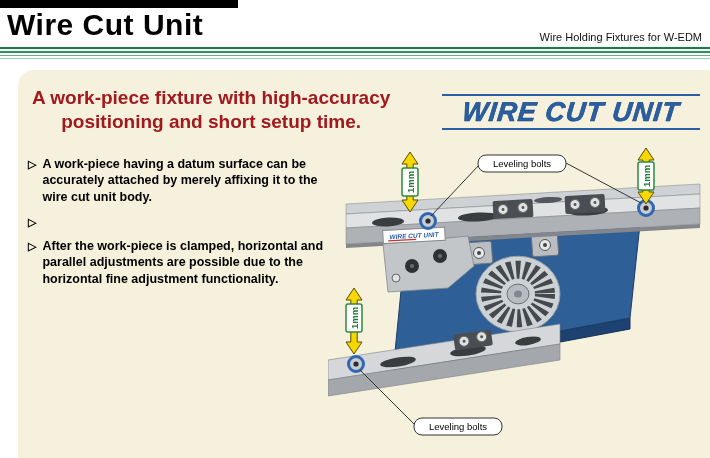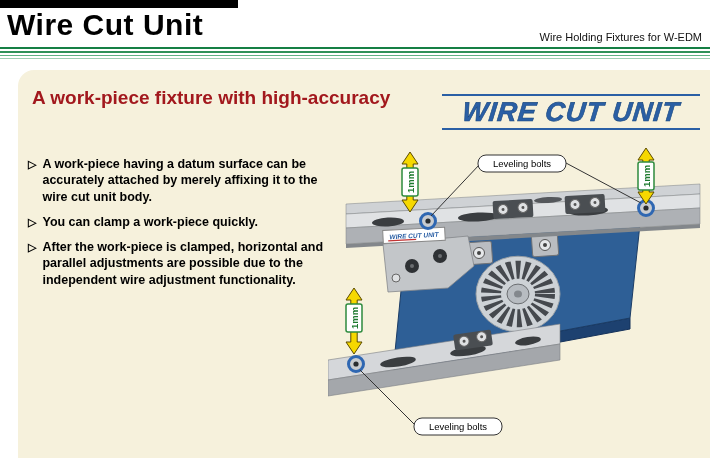--- a/index.html
+++ b/index.html
@@ -59,40 +59,40 @@
 
   <div class="top-black"></div>
   <h1 class="page-title">Wire Cut Unit</h1>
   <div class="subtitle">Wire Holding Fixtures for W-EDM</div>
   <div class="stripes"></div>
 
   <div class="panel">
 
     <h2 class="heading">
       <span>A work-piece fixture with high-accuracy</span><br>
+      <span>positioning and short setup time.</span>
     </h2>
 
     <div class="logo">
       <div class="line"></div>
       <div class="text">WIRE CUT UNIT</div>
       <div class="line bottom"></div>
     </div>
 
     <ul class="bullets">
       <li>
         <span class="marker">▷</span>
         <span>A work-piece having a datum surface can be accurately attached by merely affixing it to the wire cut unit body.</span>
       </li>
       <li>
         <span class="marker">▷</span>
-        <span>You can clamp a work-piece quickly.</span>
       </li>
       <li>
         <span class="marker">▷</span>
-        <span>After the work-piece is clamped, horizontal and parallel adjustments are possible due to the independent wire adjustment functionality.</span>
+        <span>After the work-piece is clamped, horizontal and parallel adjustments are possible due to the horizontal fine adjustment functionality.</span>
       </li>
     </ul>
 
     <svg class="figure" viewBox="0 0 380 310">
 
       <g>
         <polygon points="66,214 302,170 302,181 66,225" fill="#1d4170" stroke="#15325a" stroke-width="1"></polygon>
         <polygon points="78,92 312,76 302,170 66,214" fill="#2e5f96" stroke="#1c3d66" stroke-width="1"></polygon>
         <g transform="translate(190,146) scale(1,0.9)">
           <circle r="42" fill="#cdd2d6" stroke="#9aa0a5" stroke-width="1"></circle>

